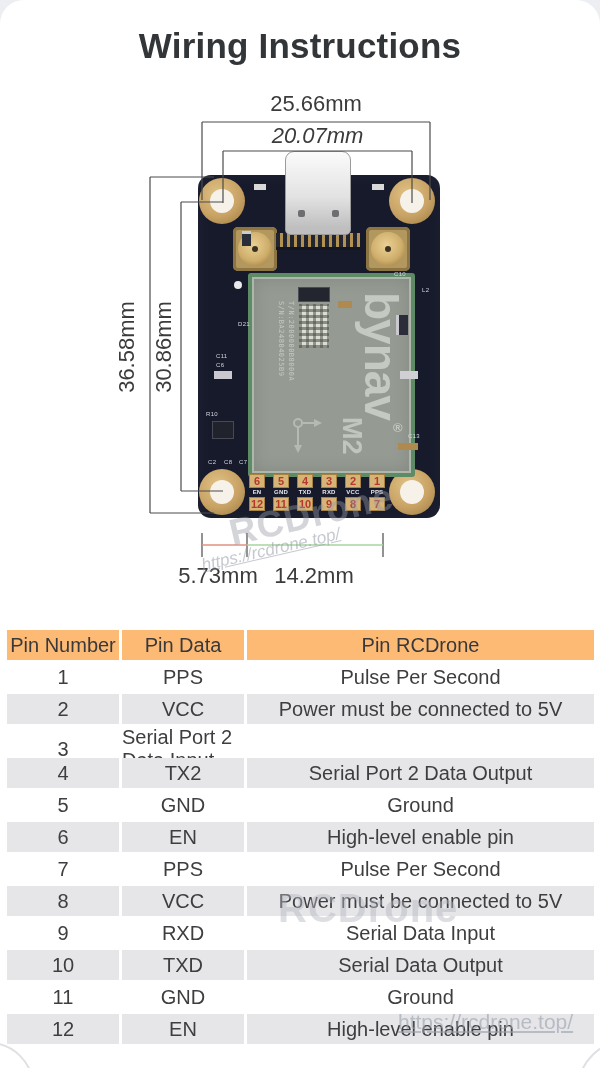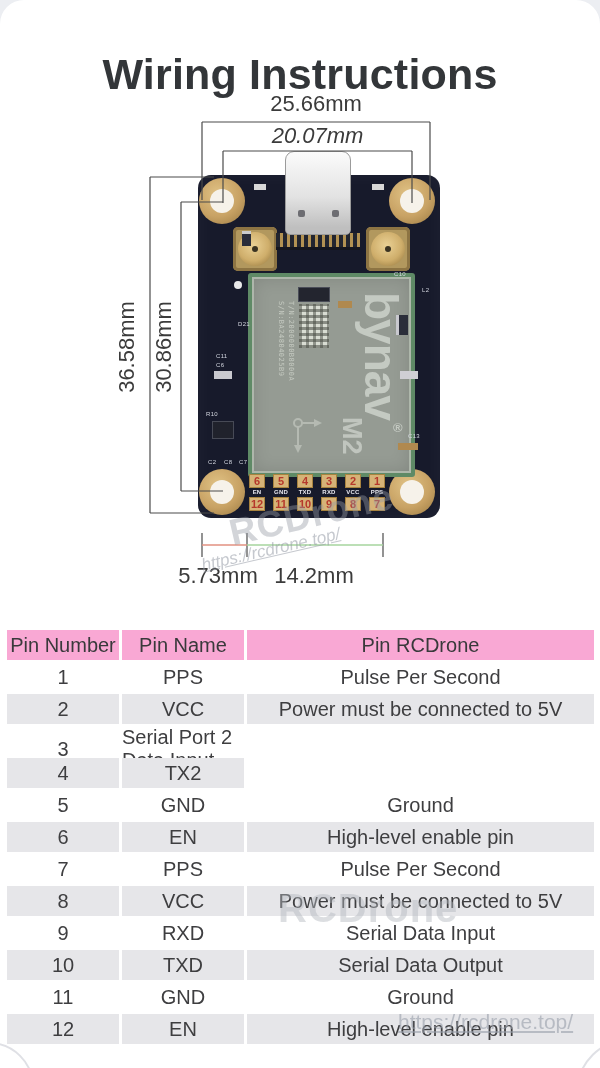--- a/index.html
+++ b/index.html
@@ -2,21 +2,21 @@
 <html><head>
 <meta charset="utf-8">
 <style>
   * { margin:0; padding:0; box-sizing:border-box; }
   html,body { background:#eceef2; }
   body { font-family:"Liberation Sans", sans-serif; }
   .stage { position:relative; width:600px; height:1068px; margin:0 auto; background:#eceef2; overflow:hidden; }
   .card { position:absolute; inset:0; background:#ffffff; border-radius:24px 24px 0 0; }
 
   .title { position:absolute; top:26px; left:0; width:600px; text-align:center;
-           font-size:43px; font-weight:700; color:#333639; letter-spacing:.2px;margin-top:24px; }
+           font-size:35px; font-weight:700; color:#333639; letter-spacing:.2px; }
 
   
   .dims-svg { position:absolute; left:0; top:0; width:600px; height:610px; z-index:6; pointer-events:none; }
   .dim-label { position:absolute; font-size:22px; color:#3b3b3b; text-align:center; z-index:6; }
   .dim-rot { transform:rotate(-90deg); }
 
   
   .board { position:absolute; left:198px; top:175px; width:242px; height:343px;
            background:#171a2b; border-radius:13px; z-index:2;
            box-shadow:inset 0 0 22px rgba(255,255,255,.04); }
@@ -80,21 +80,21 @@
   .arc.l { width:90px; height:90px; left:-56px; top:1042px; }
   .arc.r { width:110px; height:110px; left:576px; top:1038px; }
 
   
   .pin-table { position:absolute; left:7px; top:630px; width:584px; z-index:2; }
   .t-row { display:grid; grid-template-columns:112px 122px 347px; column-gap:3px;
            height:30px; margin-bottom:2px; }
   .t-cell { display:flex; align-items:center; justify-content:center;
             font-size:20px; color:#3e3e40; }
   .t-row.alt .t-cell { background:#e6e6e9; }
-  .t-row.head .t-cell { background:#f9a8d4; color:#39393b; }
+  .t-row.head .t-cell { background:#fdba74; color:#39393b; }
 </style>
 </head>
 <body>
 
 <div class="stage">
   <div class="card"></div>
 
   <div class="title">Wiring Instructions</div>
 
   <svg class="dims-svg" viewBox="0 0 600 610">
@@ -205,40 +205,41 @@
   <div class="wm wm-b-name">RCDrone</div>
   <div class="wm wm-b-url">https://rcdrone.top/</div>
   <div class="wm wm-t-name">RCDrone</div>
   <div class="wm wm-t-url">https://rcdrone.top/</div>
   <div class="arc l"></div>
   <div class="arc r"></div>
 
   <div class="pin-table">
     <div class="t-row head">
       <div class="t-cell">Pin Number</div>
-      <div class="t-cell">Pin Name</div>
+      <div class="t-cell">Pin Data</div>
       <div class="t-cell">Pin RCDrone</div>
     </div>
     <div class="t-row">
       <div class="t-cell">1</div>
       <div class="t-cell">PPS</div>
       <div class="t-cell">Pulse Per Second</div>
     </div>
     <div class="t-row alt">
       <div class="t-cell">2</div>
       <div class="t-cell">VCC</div>
       <div class="t-cell">Power must be connected to 5V</div>
     </div>
     <div class="t-row">
       <div class="t-cell">3</div>
       <div class="t-cell">Serial Port 2 Data Input</div>
     </div>
     <div class="t-row alt">
       <div class="t-cell">4</div>
       <div class="t-cell">TX2</div>
+      <div class="t-cell">Serial Port 2 Data Output</div>
     </div>
     <div class="t-row">
       <div class="t-cell">5</div>
       <div class="t-cell">GND</div>
       <div class="t-cell">Ground</div>
     </div>
     <div class="t-row alt">
       <div class="t-cell">6</div>
       <div class="t-cell">EN</div>
       <div class="t-cell">High-level enable pin</div>

